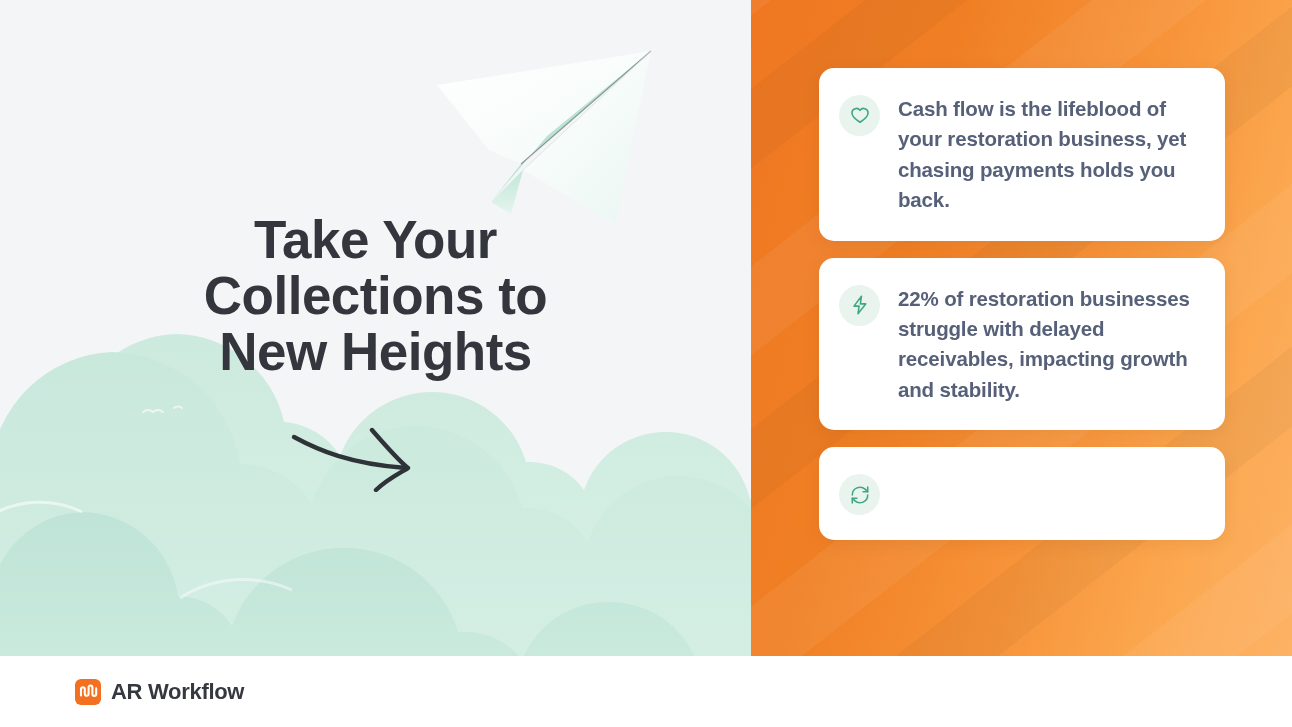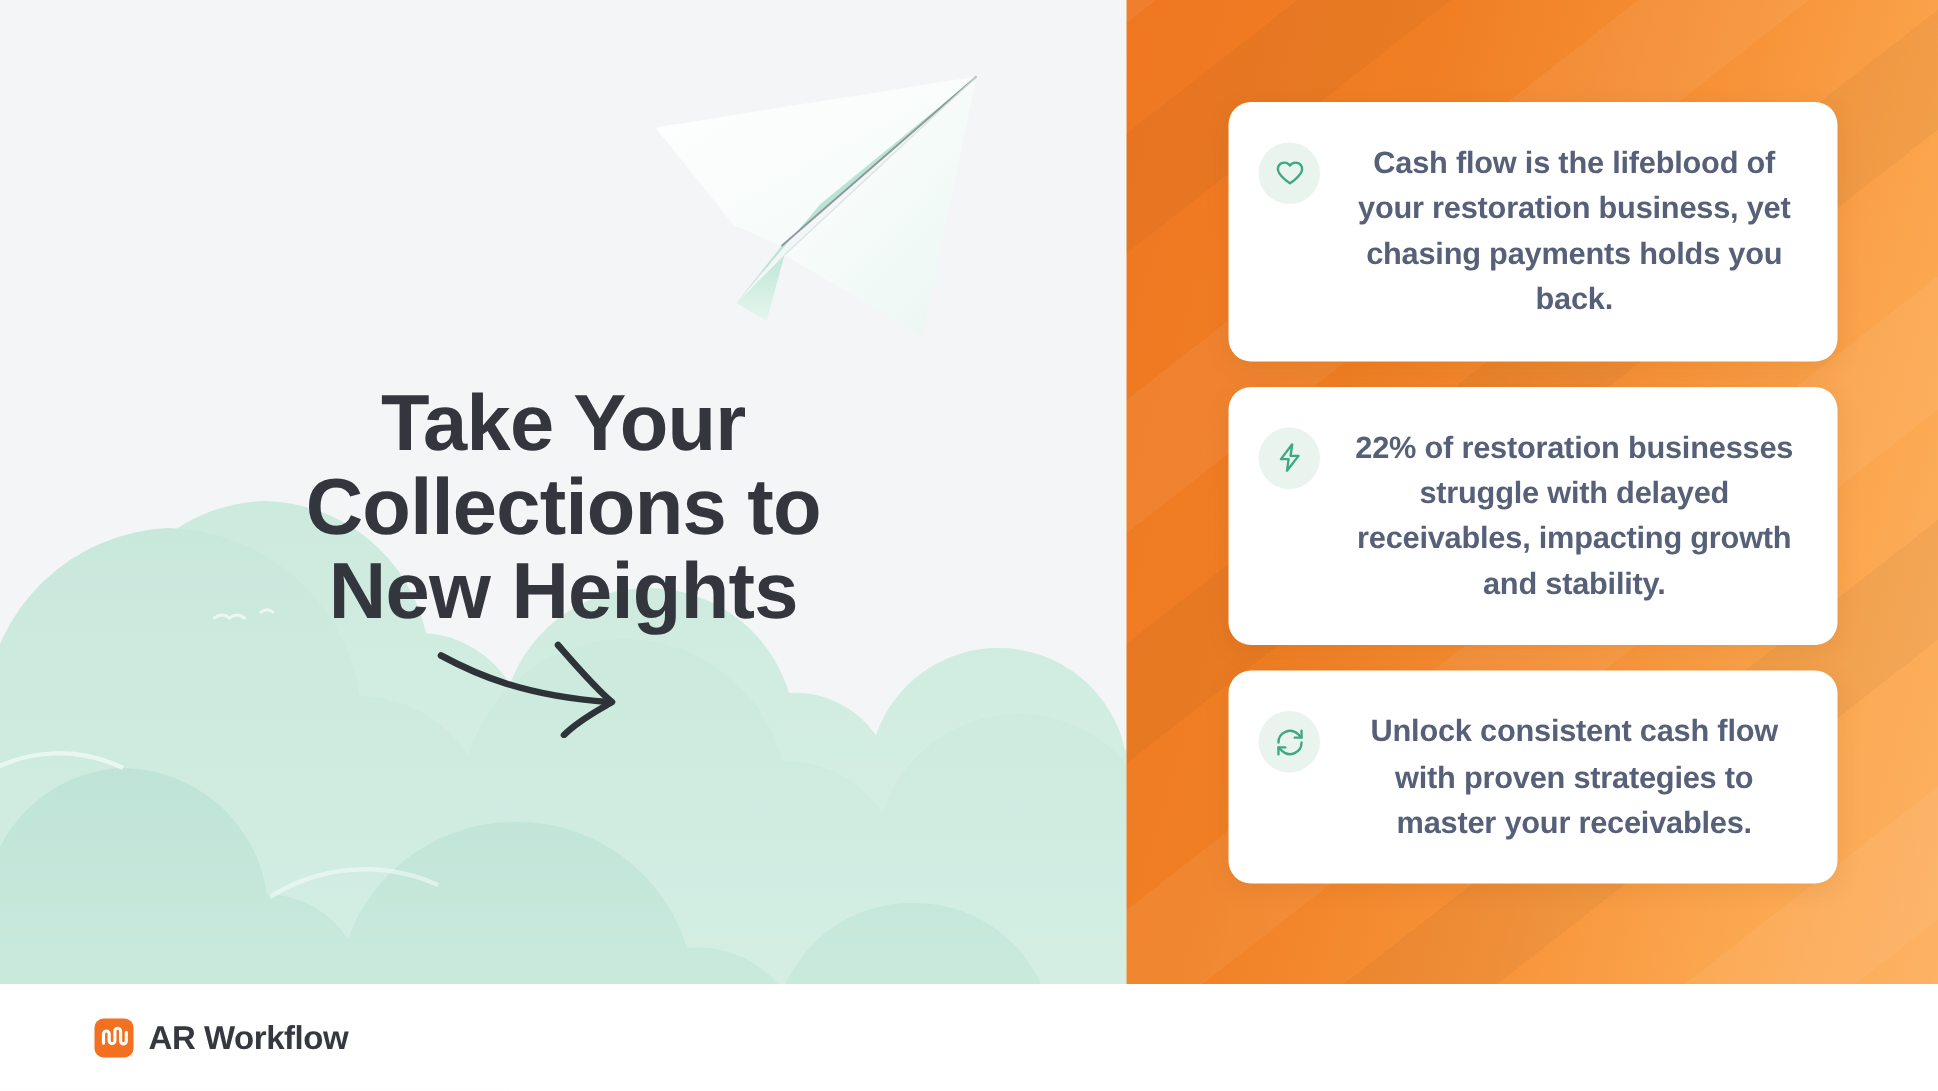--- a/index.html
+++ b/index.html
@@ -47,21 +47,20 @@
     left: 0;
     top: 212px;
     width: 751px;
     text-align: center;
     font-size: 53px;
     line-height: 56px;
     font-weight: bold;
     letter-spacing: -0.5px;
     color: #33373d;
     white-space: pre-line;
-    margin-top: 43px;
   }
 
   .arrow-doodle {
     position: absolute;
     left: 288px;
     top: 424px;
     width: 135px;
     height: 68px;
   }
   .arrow-doodle svg { display: block; width: 100%; height: 100%; }
@@ -127,35 +126,34 @@
   }
   .icon-circle svg { display: block; }
 
   .card-text {
     font-size: 20.5px;
     line-height: 30.4px;
     font-weight: bold;
     color: #566079;
     letter-spacing: -0.15px;
     padding-top: 1px;
-    text-align: center;
   }
 
   
   .footer {
     position: absolute;
     left: 0; top: 656px;
     width: 1292px;
     height: 71px;
     background: #ffffff;
     display: flex;
     align-items: center;
     padding-left: 63px;
   }
-  .logo-lockup { display: flex; align-items: center; gap: 10px; }
+  .logo-lockup { display: flex; align-items: center; gap: 10px; margin-left: 12px; }
   .logo-mark {
     width: 26px; height: 26px;
     border-radius: 6px;
     background: #f2701f;
     display: flex; align-items: center; justify-content: center;
   }
   .logo-mark svg { display: block; }
   .logo-text {
     font-size: 22px;
     font-weight: bold;
@@ -311,21 +309,20 @@
 
       <div class="card">
         <span class="icon-circle">
           <svg width="22" height="22" viewBox="0 0 24 24" fill="none" stroke="#3fa882" stroke-width="1.7" stroke-linecap="round" stroke-linejoin="round">
             <path d="M3.6 12a8.4 8.4 0 0 1 14.2-6.1l2.6 2.4"></path>
             <polyline points="20.4 3.4 20.4 8.4 15.4 8.4"></polyline>
             <path d="M20.4 12a8.4 8.4 0 0 1-14.2 6.1l-2.6-2.4"></path>
             <polyline points="3.6 20.6 3.6 15.6 8.6 15.6"></polyline>
           </svg>
         </span>
-        <div class="card-text">Unlock consistent cash flow with proven strategies to master your receivables.</div>
       </div>
 
     </div>
   </div>
 
   <div class="footer">
     <div class="logo-lockup">
       <span class="logo-mark">
         <svg width="19" height="15" viewBox="0 0 19 15" fill="none" stroke="#ffffff" stroke-width="2.1" stroke-linecap="round" stroke-linejoin="round">
           <path d="M2 11.5 V5.2 a1.9 1.9 0 0 1 3.8 0 V9.8 a1.9 1.9 0 0 0 3.8 0 V3.4 a1.9 1.9 0 0 1 3.8 0 V10 a1.9 1.9 0 0 0 3.8 0 V4.2"></path>

